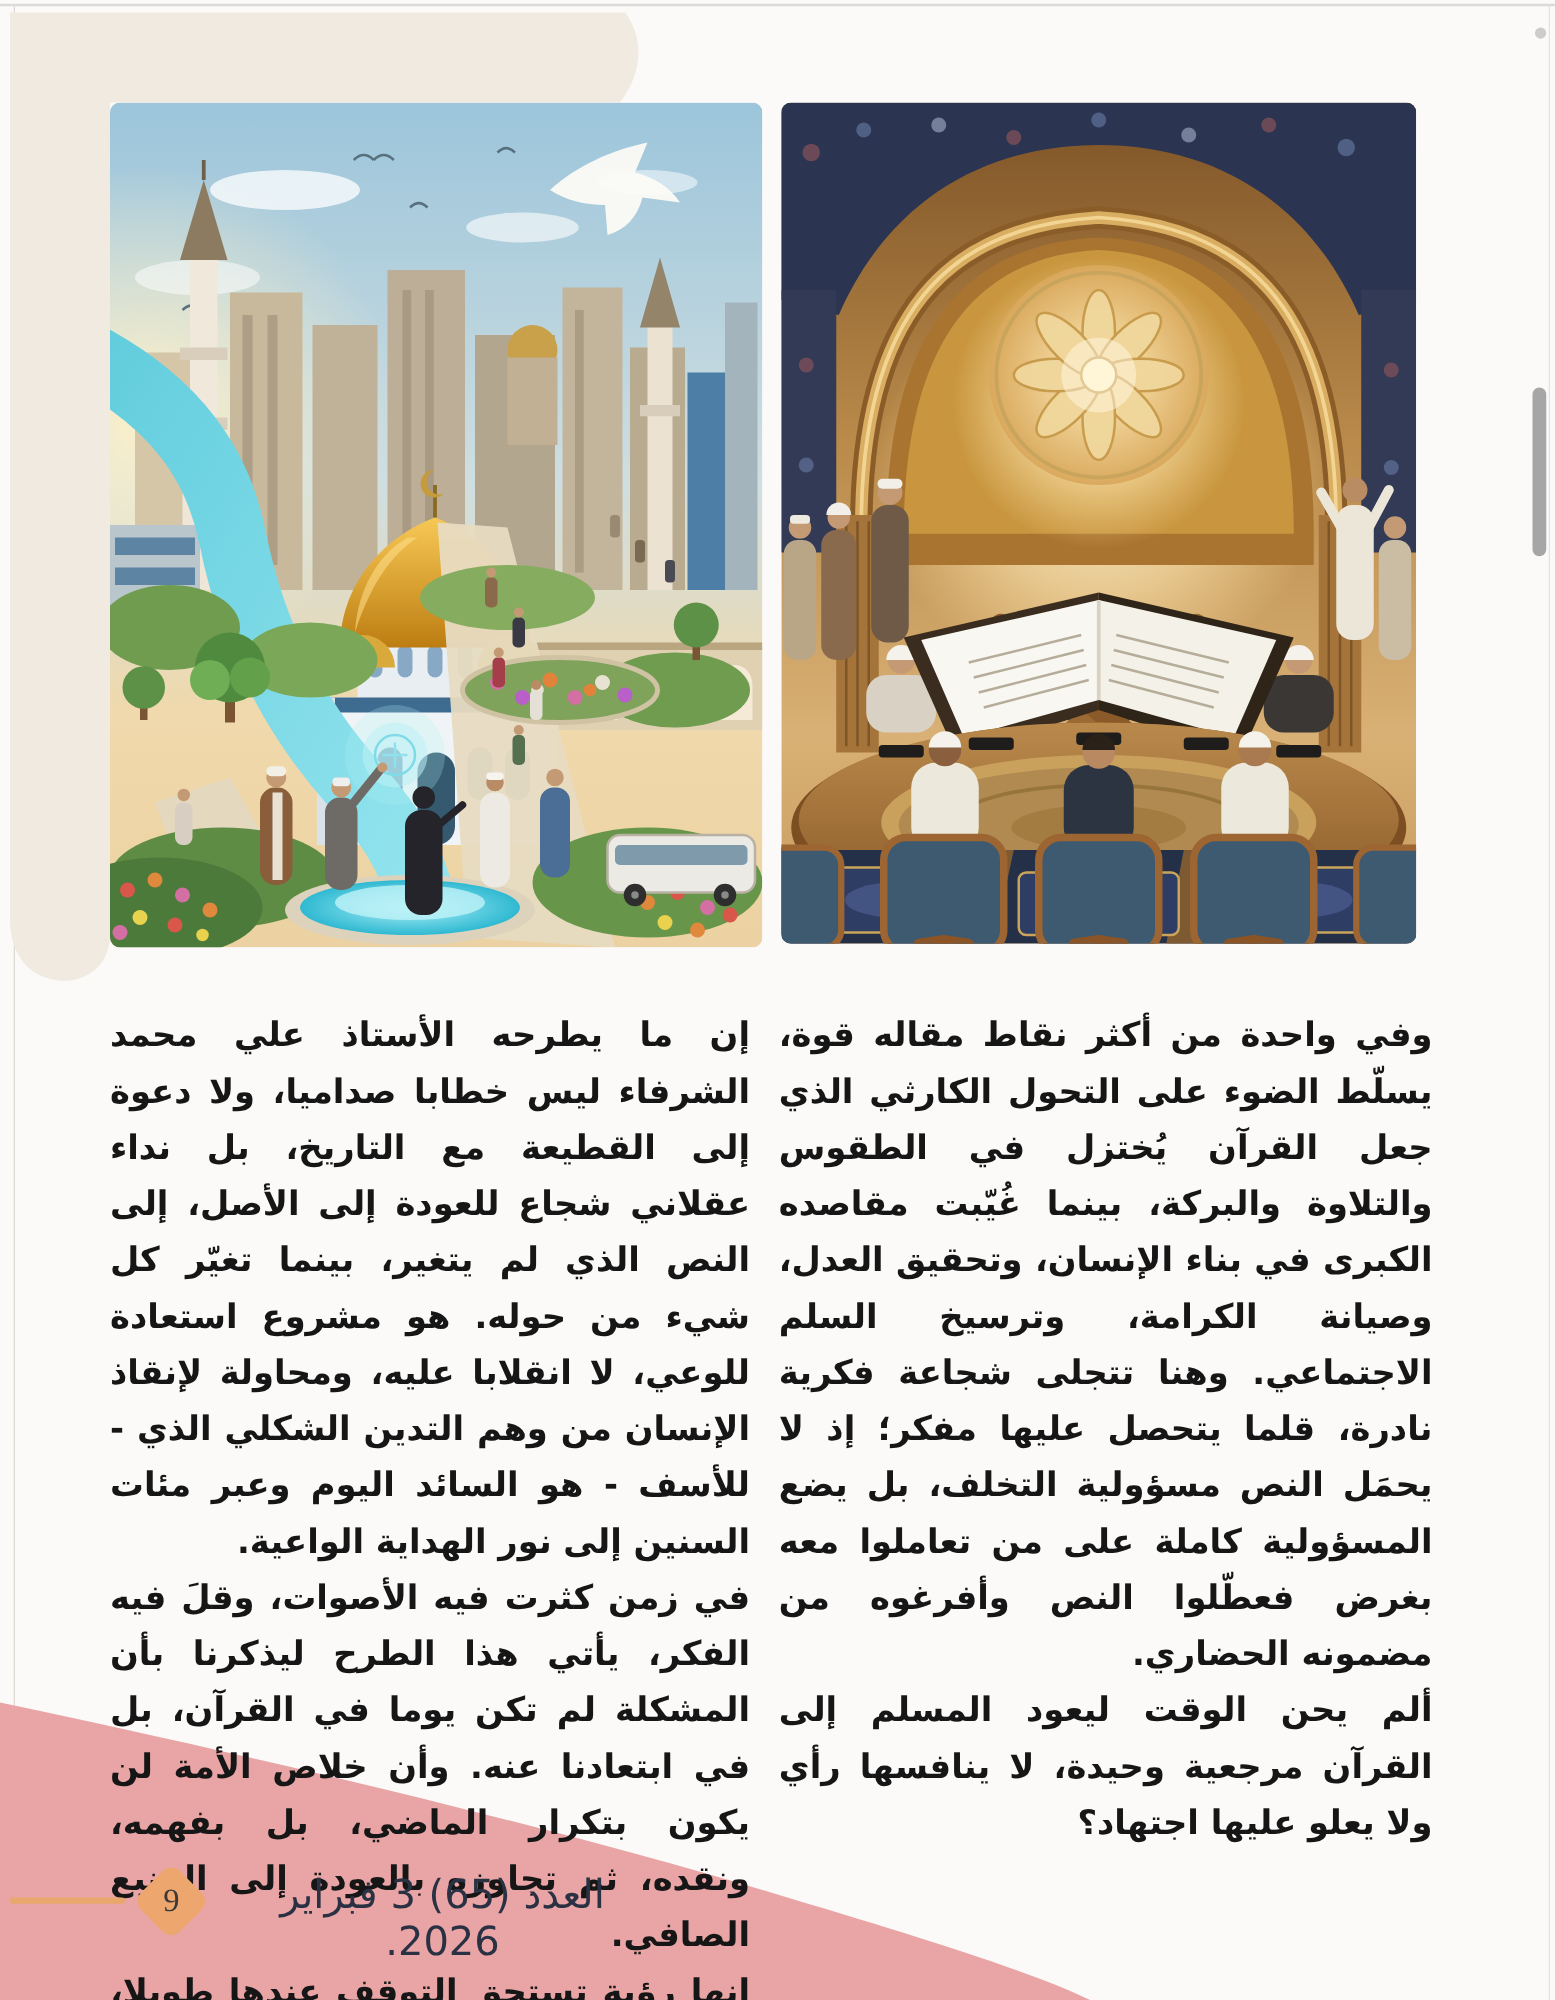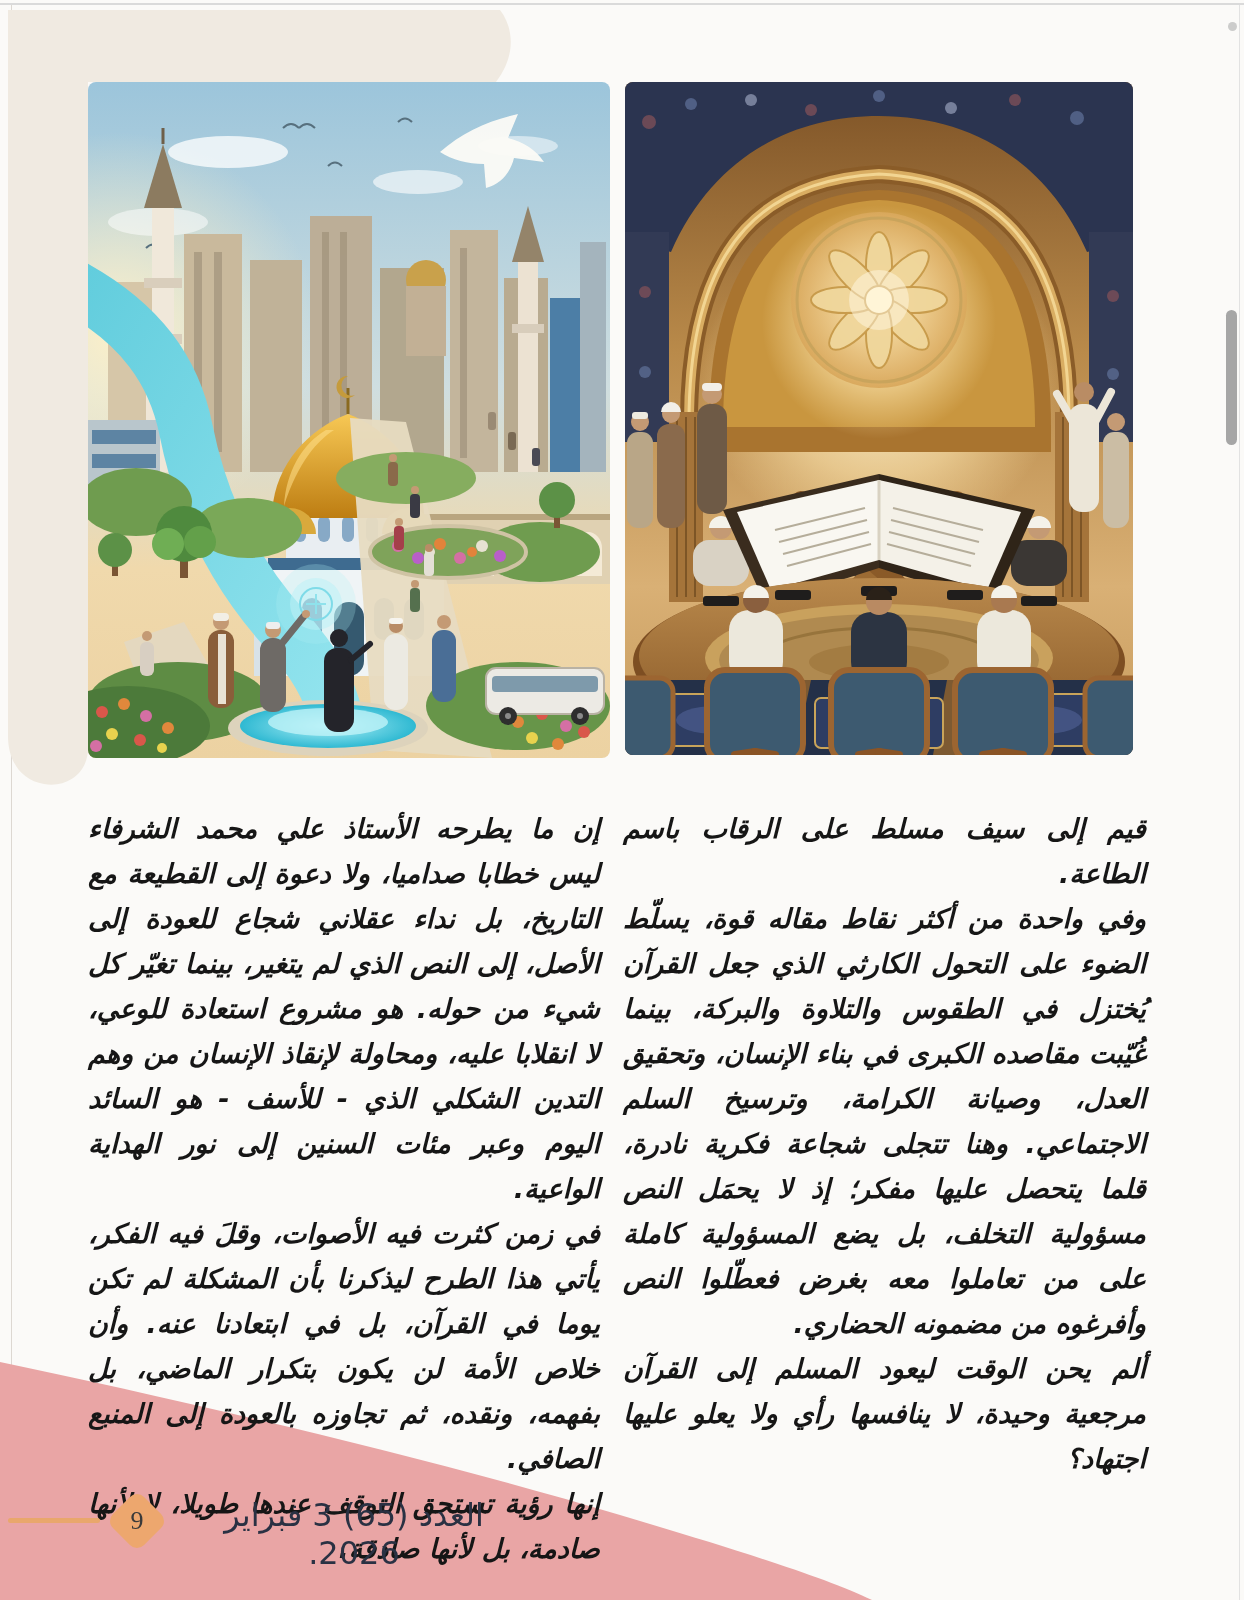--- a/index.html
+++ b/index.html
@@ -16,21 +16,21 @@
     background:#a6a6a6;border-radius:6px;}
   .scroll-dot{position:absolute;left:1228px;top:22px;width:9px;height:9px;
     border-radius:50%;background:#b8b8b8;opacity:.7;}
   .blob{position:absolute;}
   .fig{position:absolute;border-radius:8px;overflow:hidden;margin:0;padding:0;}
   .fig svg{display:block;}
   .fig-left{left:88px;top:82px;width:522px;height:676px;}
   .fig-right{left:625px;top:82px;width:508px;height:673px;}
   .col{position:absolute;top:806px;direction:rtl;text-align:justify;
     font-weight:bold;font-size:27px;line-height:45px;color:#161616;}
-  .col p{margin:0;font-style:italic;}
+  .col p{margin:0;}
   .col-right{left:623px;width:523px;}
   .col-left{left:88px;width:512px;}
   .footer-line{position:absolute;left:8px;top:1518px;width:92px;height:5px;
     border-radius:3px;background:#e9a76c;}
   .diamond{position:absolute;left:115px;top:1499px;width:44px;height:44px;
     border-radius:10px;transform:rotate(45deg);background:#eda76e;}
   .diamond span{position:absolute;inset:0;display:flex;align-items:center;
     justify-content:center;transform:rotate(-45deg);
     font-family:"Liberation Serif","DejaVu Serif",serif;
     font-size:26px;color:#3a3a3a;}
@@ -457,21 +457,20 @@
       <line x1="254" y1="670" x2="234" y2="673"></line>
           <line x1="254" y1="670" x2="274" y2="673"></line>
       <line x1="378" y1="670" x2="358" y2="673"></line>
           <line x1="378" y1="670" x2="398" y2="673"></line>
     </g>
   </g>
 </svg>
 </figure>
 
 <section class="col col-right" dir="rtl">
-  <p>قيم إلى سيف مسلط على الرقاب باسم الطاعة.</p>
   <p>وفي واحدة من أكثر نقاط مقاله قوة، يسلّط الضوء على التحول الكارثي الذي جعل القرآن يُختزل في الطقوس والتلاوة والبركة، بينما غُيّبت مقاصده الكبرى في بناء الإنسان، وتحقيق العدل، وصيانة الكرامة، وترسيخ السلم الاجتماعي. وهنا تتجلى شجاعة فكرية نادرة، قلما يتحصل عليها مفكر؛ إذ لا يحمَل النص مسؤولية التخلف، بل يضع المسؤولية كاملة على من تعاملوا معه بغرض فعطّلوا النص وأفرغوه من مضمونه الحضاري.</p>
   <p>ألم يحن الوقت ليعود المسلم إلى القرآن مرجعية وحيدة، لا ينافسها رأي ولا يعلو عليها اجتهاد؟</p>
 
 </section>
 
 <section class="col col-left" dir="rtl">
   <p>إن ما يطرحه الأستاذ علي محمد الشرفاء ليس خطابا صداميا، ولا دعوة إلى القطيعة مع التاريخ، بل نداء عقلاني شجاع للعودة إلى الأصل، إلى النص الذي لم يتغير، بينما تغيّر كل شيء من حوله. هو مشروع استعادة للوعي، لا انقلابا عليه، ومحاولة لإنقاذ الإنسان من وهم التدين الشكلي الذي - للأسف - هو السائد اليوم وعبر مئات السنين إلى نور الهداية الواعية.</p>
   <p>في زمن كثرت فيه الأصوات، وقلَ فيه الفكر، يأتي هذا الطرح ليذكرنا بأن المشكلة لم تكن يوما في القرآن، بل في ابتعادنا عنه. وأن خلاص الأمة لن يكون بتكرار الماضي، بل بفهمه، ونقده، ثم تجاوزه بالعودة إلى المنبع الصافي.</p>
   <p>إنها رؤية تستحق التوقف عندها طويلا، لا لأنها صادمة، بل لأنها صادقة.</p>
 

